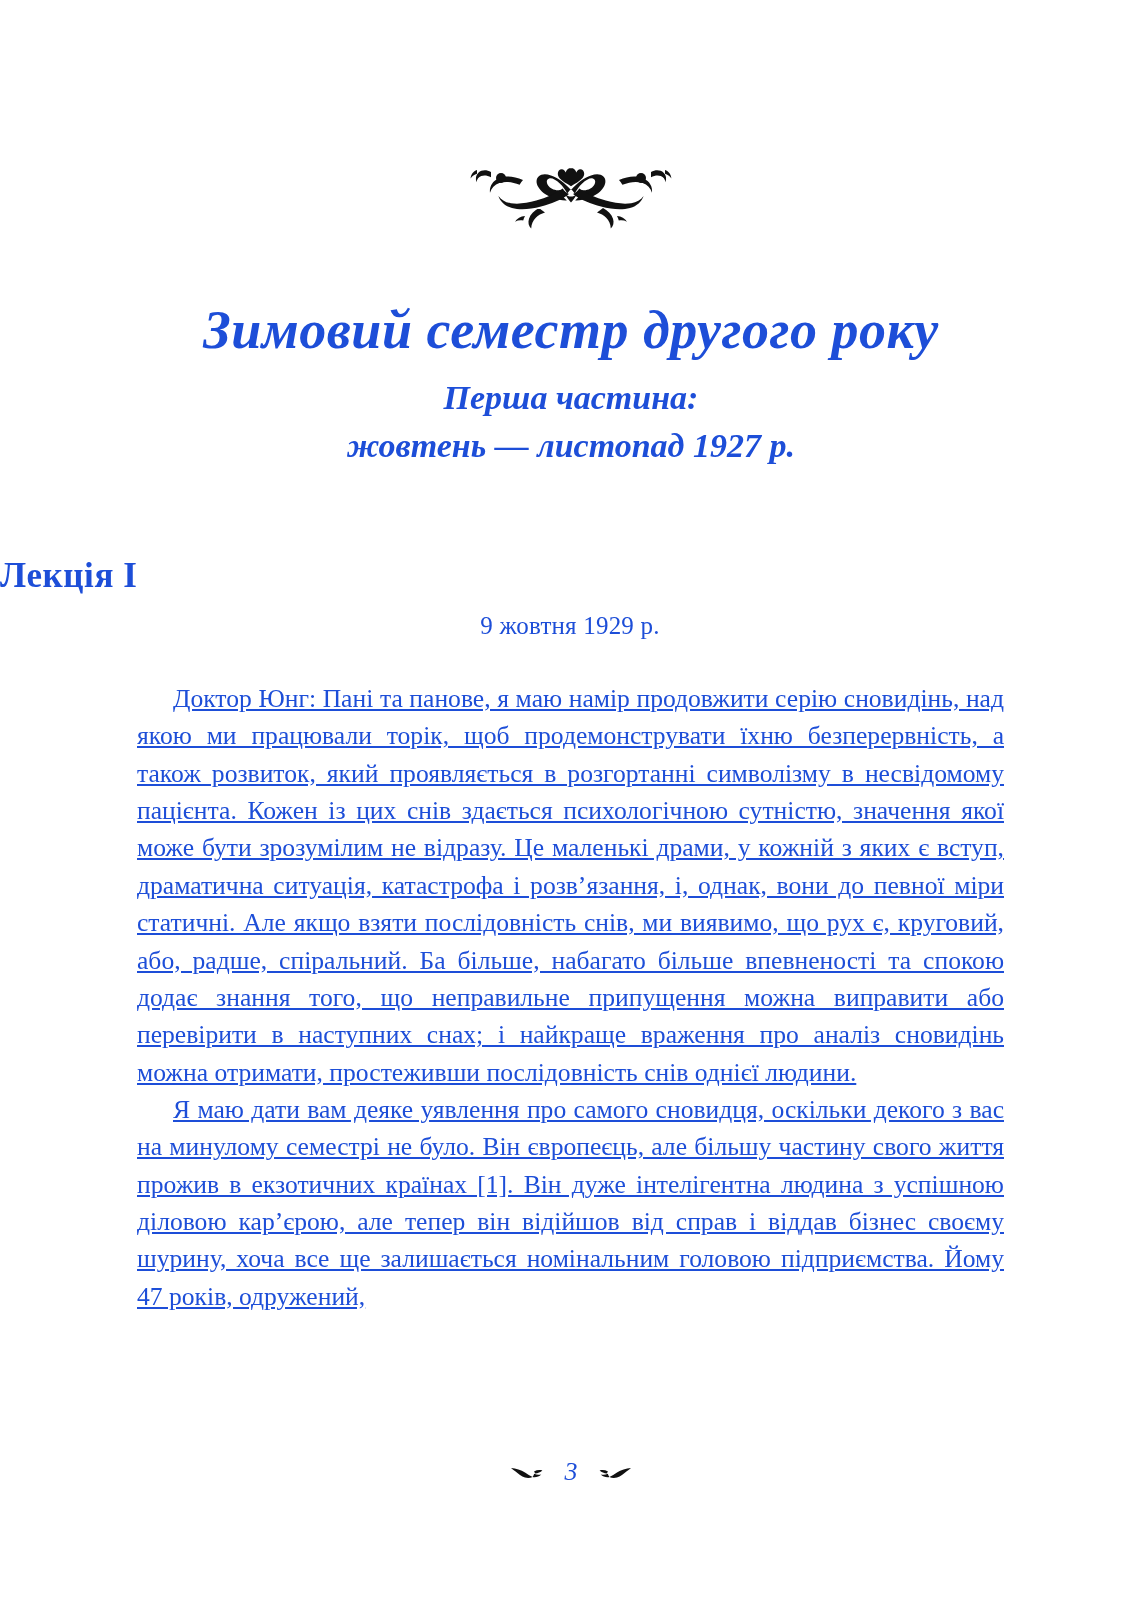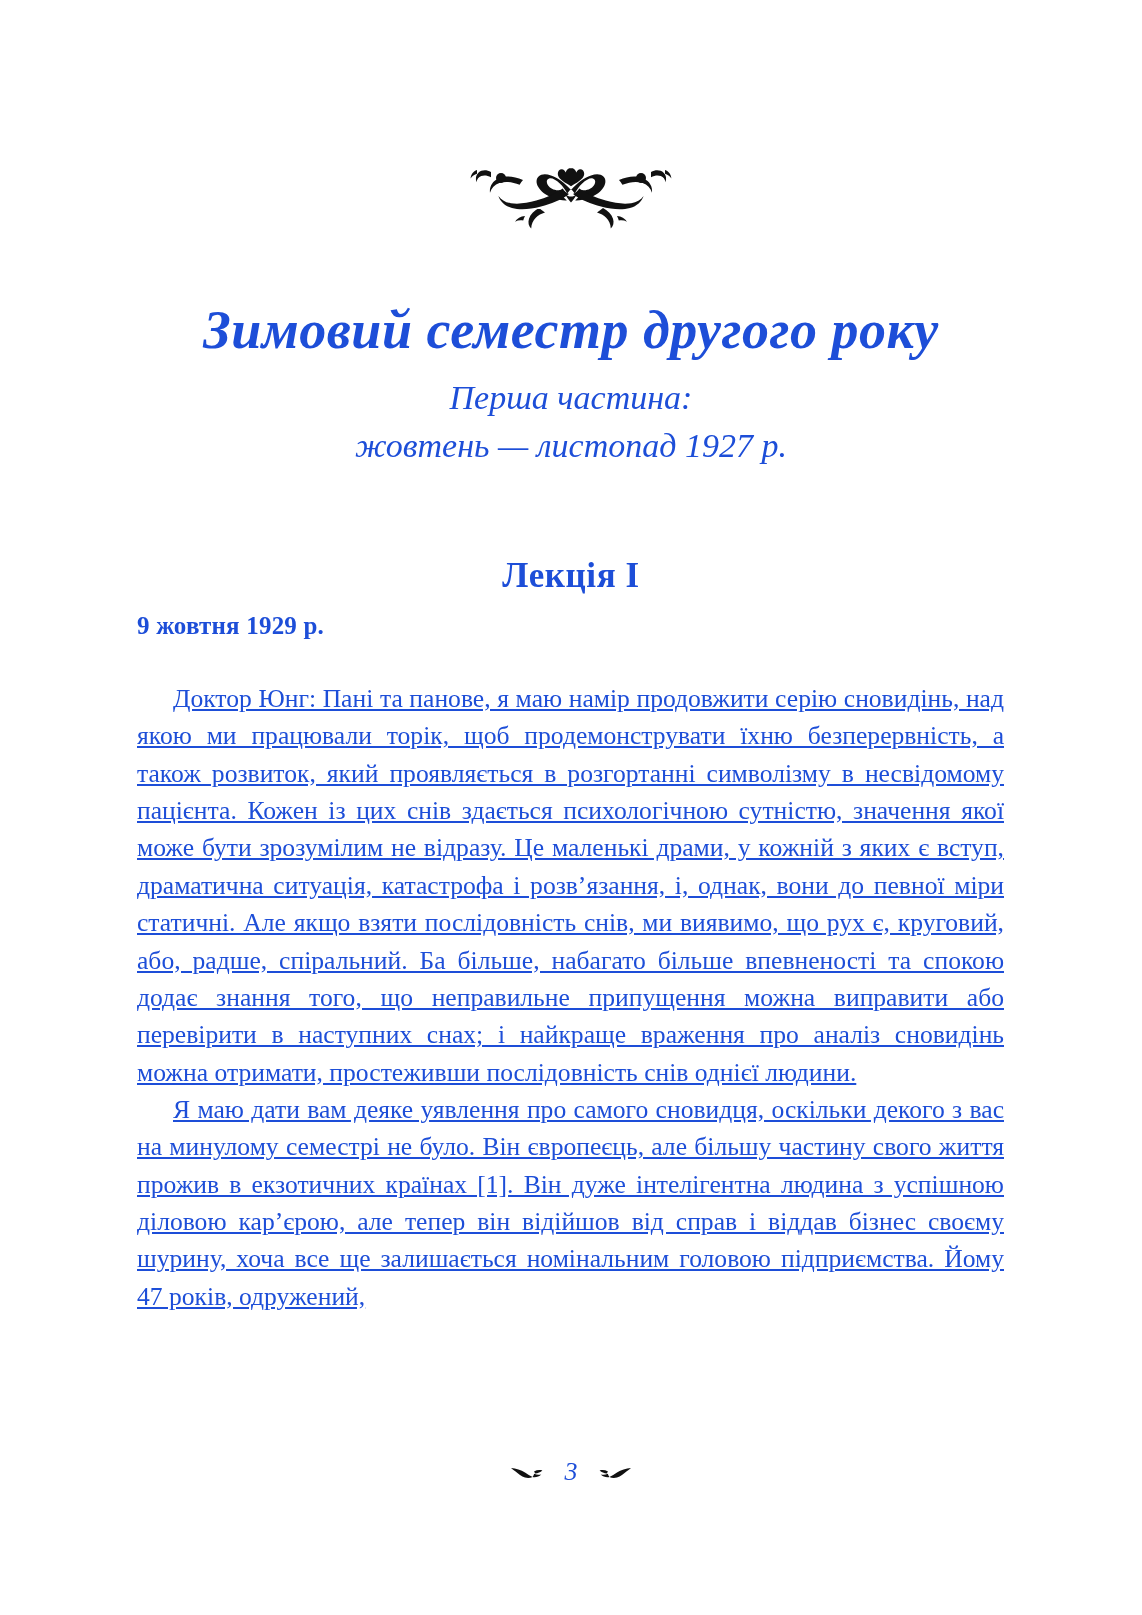--- a/index.html
+++ b/index.html
@@ -51,48 +51,48 @@
     white-space: nowrap;
   }
 
   .subtitle-block {
     position: absolute;
     top: 374px;
     left: 0;
     width: 100%;
     text-align: center;
     font-size: 34px;
-    font-weight: normal;
+    font-weight: bold;
     font-style: italic;
     line-height: 1.42;
   }
   .subtitle-block .sub-line {
     display: block;
     white-space: nowrap;
   }
 
   .lecture-heading {
     position: absolute;
     top: 527px;
     left: 0;
     width: 100%;
-    text-align: center;
+    text-align: left;
     font-size: 35px;
     font-weight: bold;
     letter-spacing: 0.6px;
   }
 
   .lecture-date {
     position: absolute;
     top: 612px;
     left: 137px;
     width: 866px;
-    text-align: left;
+    text-align: center;
     font-size: 25px;
-    font-weight: bold;
+    font-weight: normal;
     letter-spacing: 0.2px;
   }
 
   
   .body-text {
     position: absolute;
     top: 680px;
     left: 137px;
     width: 867px;
     font-size: 25.6px;

